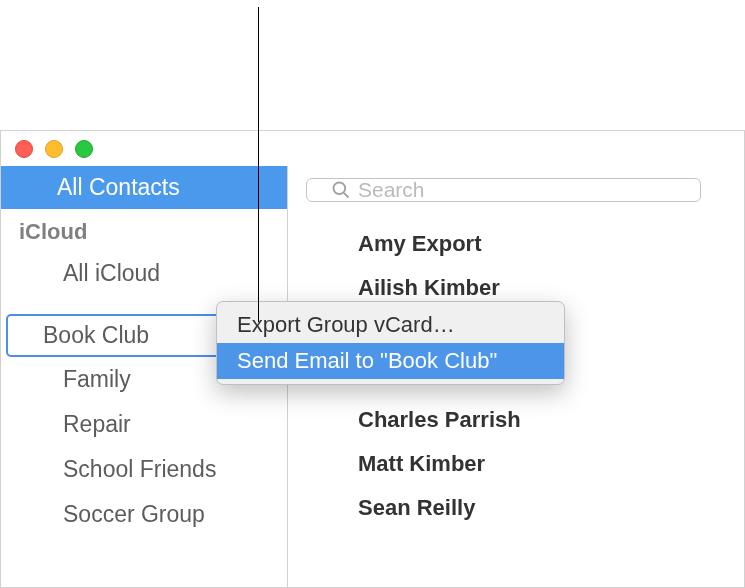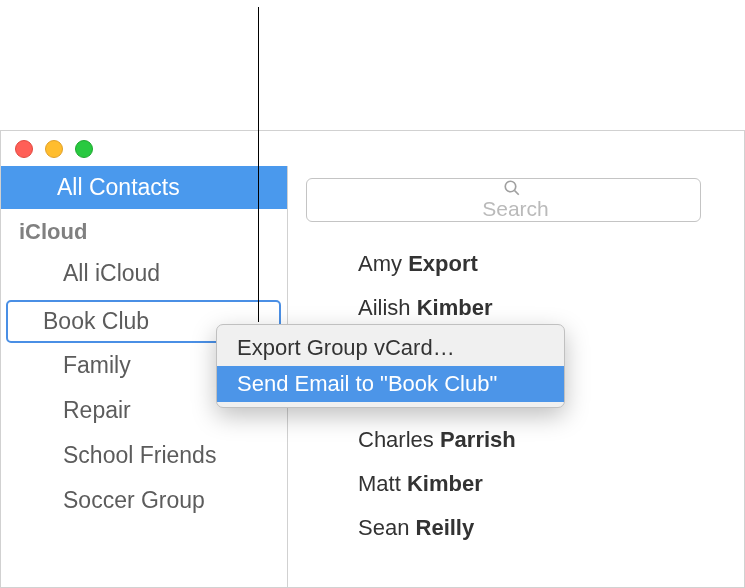--- a/index.html
+++ b/index.html
@@ -73,66 +73,65 @@
     }
     .sidebar-item {
       font-size: 23px;
       color: #5c5c5c;
       padding: 9px 0 9px 62px;
       cursor: default;
     }
     .sidebar-item.focused {
       border: 2.5px solid #4a8fe5;
       border-radius: 5px;
-      margin: 4px 6px 0 5px;
+      margin: 18px 6px 0 5px;
       padding: 6px 0 6px 35px;
       color: #5c5c5c;
     }
     .main {
       flex: 1;
       padding: 12px 18px 0 18px;
       position: relative;
     }
     .search-box {
       width: 395px;
-      height: 44px;
+      height: 24px;
       border: 1px solid #c4c4c4;
       border-radius: 6px;
       display: flex;
       align-items: center;
       padding-left: 24px;
       margin-bottom: 20px;
-      flex-direction: column;
     }
     .search-icon {
       width: 20px;
       height: 20px;
       margin-right: 7px;
     }
     .search-placeholder {
       color: #bababa;
       font-size: 21px;
     }
     .contact-list {
       padding-left: 52px;
     }
     .contact-item {
       font-size: 22px;
       color: #333;
       padding: 9px 0;
     }
     .contact-first {
-      font-weight: 400;
+      font-weight: 700;
     }
     .contact-last {
       font-weight: 700;
     }
     .context-menu {
       position: absolute;
-      top: 324px;
+      top: 301px;
       left: 216px;
       width: 349px;
       background: #f0f0f0;
       border: 1px solid #c0c0c0;
       border-radius: 7px;
       box-shadow: 0 8px 24px rgba(0,0,0,0.25);
       padding: 5px 0;
       z-index: 50;
     }
     .menu-item {

